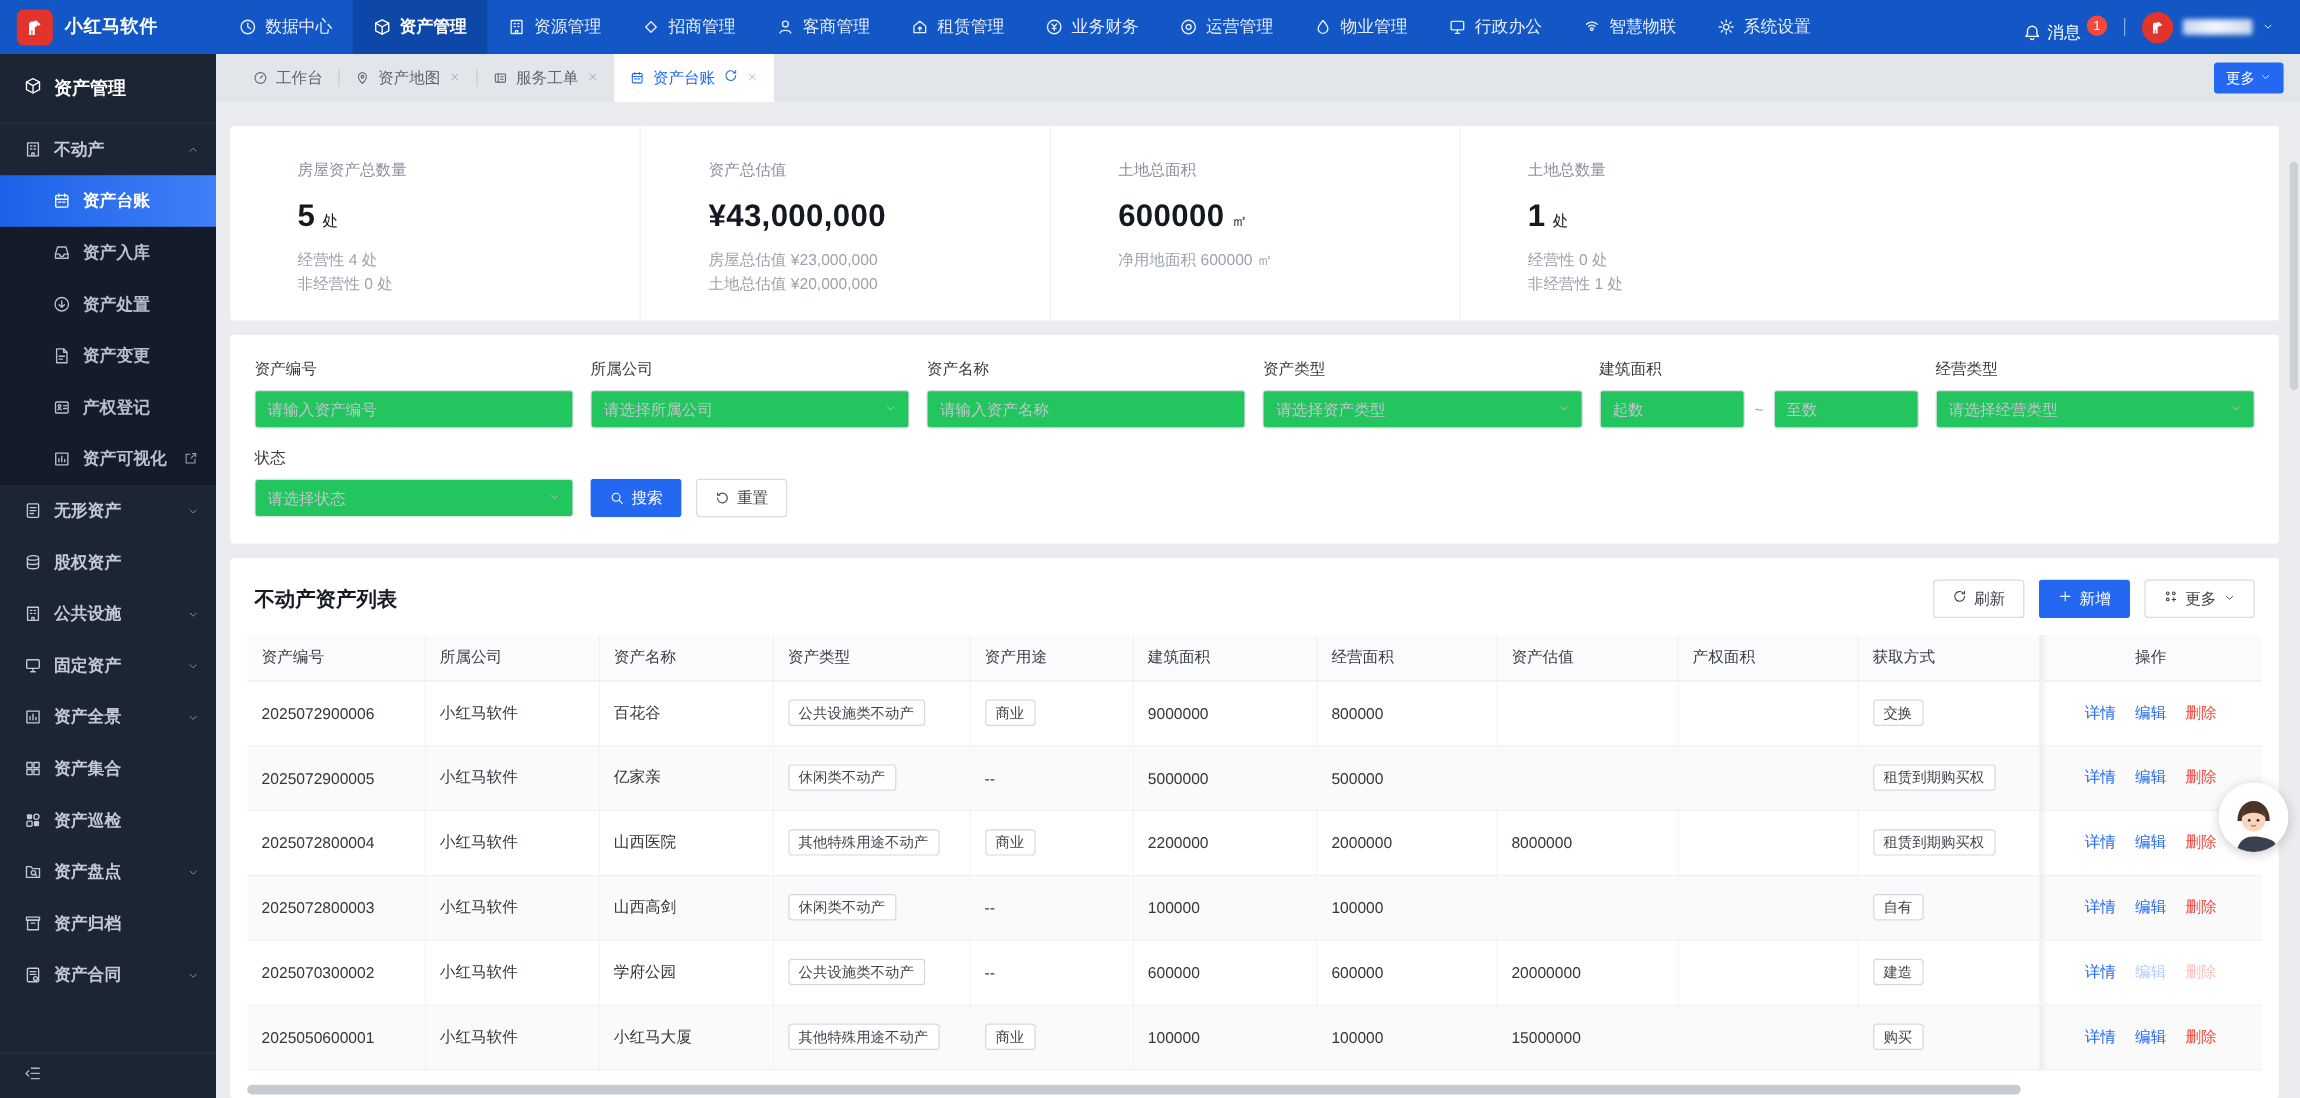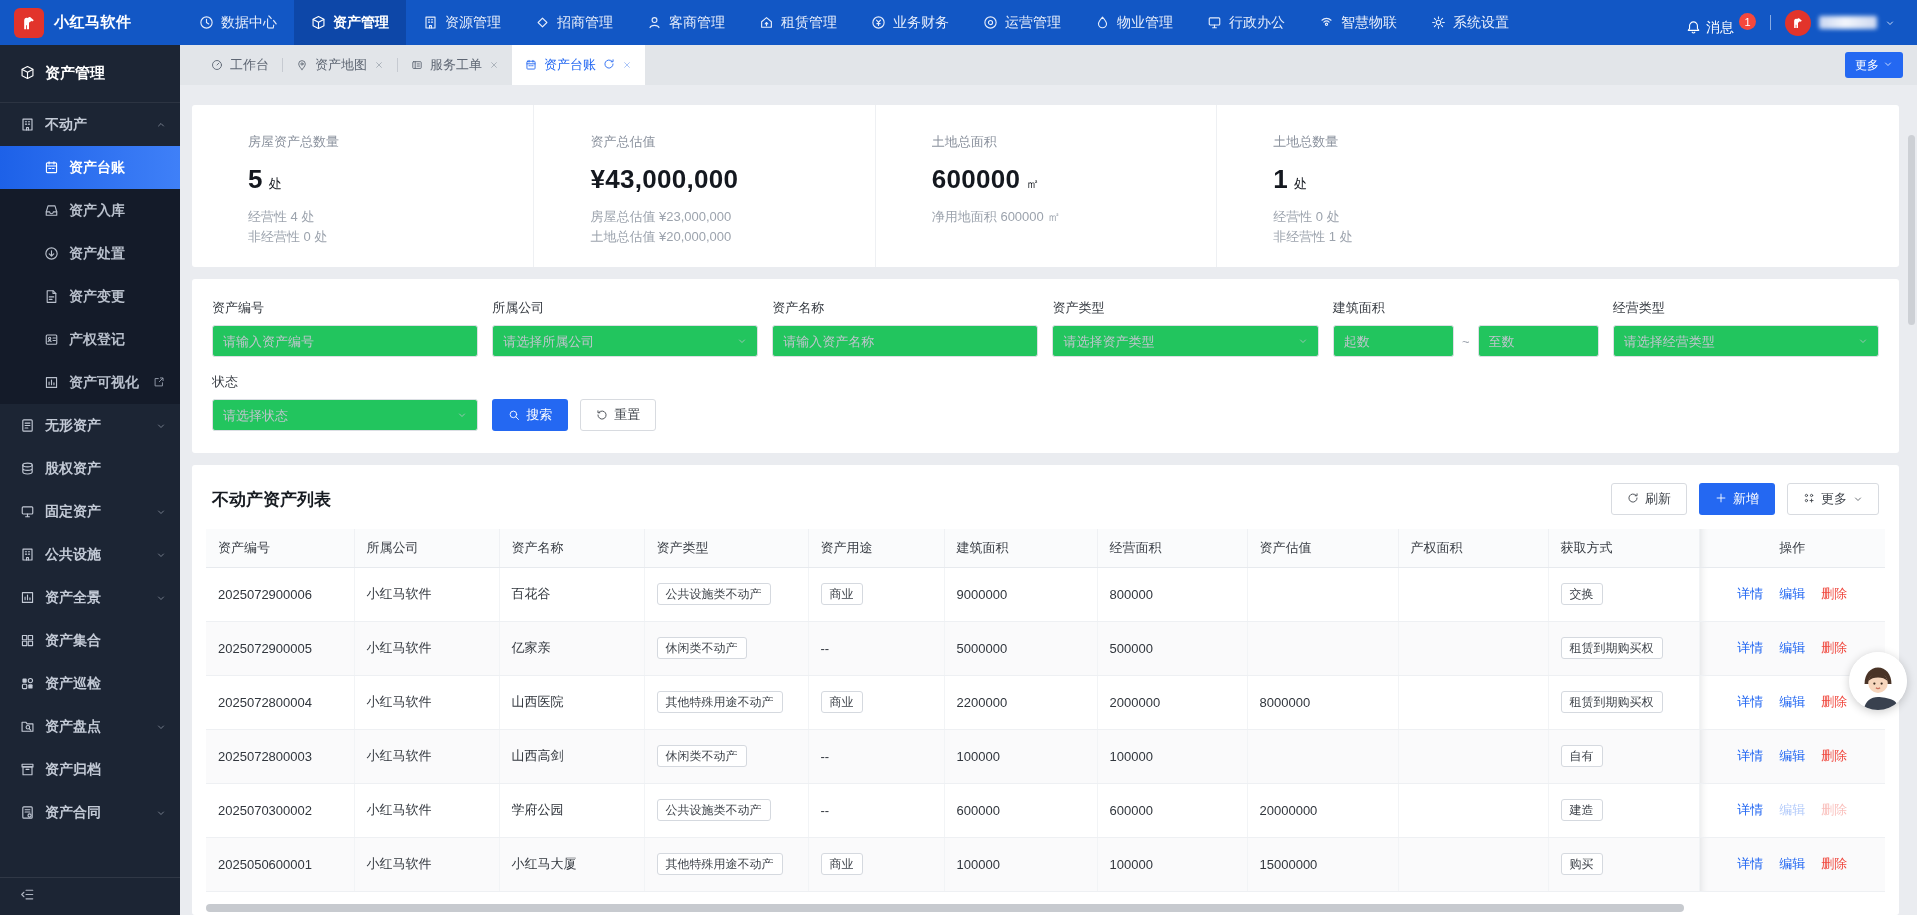--- a/index.html
+++ b/index.html
@@ -74,21 +74,21 @@
   .field { display:flex; flex-direction:column; gap:8px; }
   .flabel { font-size:13px; color:#363B42; }
   .fctrl { height:32px; border:1px solid #DCDFE4; border-radius:3px; background:#22c55e; display:flex; align-items:center; padding:0 10px; gap:6px; }
   .fctrl input { border:none; outline:none; width:100%; font-size:13px; color:#333; font-family:inherit; background:transparent; }
   .fctrl input::placeholder { color:#C0C5CD; }
   .fctrl .chev { margin-left:auto; color:#C0C5CD; }
   .frange { display:flex; align-items:center; gap:8px; }
   .frange .fctrl { flex:1; }
   .fsep { color:#9CA3AD; font-size:13px; }
   .fbuttons { grid-column:2 / 7; display:flex; align-items:flex-end; gap:12px; }
-  .btn { height:32px; border-radius:3px; font-size:13px; display:inline-flex; align-items:center; gap:6px; padding:0 15px; cursor:pointer; border:1px solid transparent; background:#fff; font-family:Liberation Sans, sans-serif; }
+  .btn { height:32px; border-radius:3px; font-size:13px; display:inline-flex; align-items:center; gap:6px; padding:0 15px; cursor:pointer; border:1px solid transparent; background:#fff; font-family:Liberation Mono, monospace; }
   .btn-primary { background:#2468F2; color:#fff; }
   .btn-plain { border-color:#D8DBE0; color:#3F444B; }
 
   
   .table-panel { flex:1; padding:18px 14px 16px; display:flex; flex-direction:column; position:relative; min-height:0; }
   .tp-head { display:flex; align-items:center; justify-content:space-between; margin-bottom:14px; padding:0 6px; }
   .tp-title { font-size:17px; font-weight:700; color:#171B21; }
   .tp-actions { display:flex; gap:12px; }
   .twrap { flex:1; overflow:hidden; }
   table { width:100%; border-collapse:collapse; table-layout:fixed; font-size:13px; color:#31363D; }
@@ -314,34 +314,34 @@
           </div>
           <div class="side-item">
             <svg class="ic " viewBox="0 0 16 16">
               <ellipse cx="8" cy="4.2" rx="5" ry="2"></ellipse>
               <path d="M3 4.2v7.6c0 1.1 2.2 2 5 2s5-.9 5-2V4.2M3 8c0 1.1 2.2 2 5 2s5-.9 5-2"></path>
             </svg>
             <span class="lbl">股权资产</span>
           </div>
           <div class="side-item">
             <svg class="ic " viewBox="0 0 16 16">
-              <rect x="2.4" y="3" width="11.2" height="7.6" rx="1"></rect>
-              <path d="M6 13.6h4M8 10.6v3"></path>
-            </svg>
-            <span class="lbl">固定资产</span>
+              <rect x="3.2" y="2.2" width="9.6" height="11.6"></rect>
+              <path d="M5.8 5h1.2M9 5h1.2M5.8 7.6h1.2M9 7.6h1.2M7 13.8v-2.6h2v2.6"></path>
+            </svg>
+            <span class="lbl">公共设施</span>
             <span class="arrow"><svg class="ic xs" viewBox="0 0 16 16">
                 <path d="M4 6.4 8 10.4l4-4"></path>
               </svg></span>
           </div>
           <div class="side-item">
             <svg class="ic " viewBox="0 0 16 16">
-              <rect x="3.2" y="2.2" width="9.6" height="11.6"></rect>
-              <path d="M5.8 5h1.2M9 5h1.2M5.8 7.6h1.2M9 7.6h1.2M7 13.8v-2.6h2v2.6"></path>
-            </svg>
-            <span class="lbl">公共设施</span>
+              <rect x="2.4" y="3" width="11.2" height="7.6" rx="1"></rect>
+              <path d="M6 13.6h4M8 10.6v3"></path>
+            </svg>
+            <span class="lbl">固定资产</span>
             <span class="arrow"><svg class="ic xs" viewBox="0 0 16 16">
                 <path d="M4 6.4 8 10.4l4-4"></path>
               </svg></span>
           </div>
           <div class="side-item">
             <svg class="ic " viewBox="0 0 16 16">
               <rect x="2.6" y="2.8" width="10.8" height="10.4"></rect>
               <path d="M5.4 10.4V7.6M8 10.4V5.4M10.6 10.4V8.4"></path>
             </svg>
             <span class="lbl">资产全景</span>
@@ -400,21 +400,21 @@
       <div class="side-collapse">
         <span id="collapse-slot"><svg class="ic " viewBox="0 0 16 16">
               <path d="M6.4 3.4h7.2M6.4 8h7.2M6.4 12.6h7.2M4.2 5.6 1.8 8l2.4 2.4"></path>
             </svg></span>
       </div>
     </aside>
 
     <section class="content">
 
       <div class="tabbar">
-        <div id="tabs" style="display:flex;align-items:center;height:40px;">
+        <div id="tabs" style="display:flex;align-items:center;height:40px;font-family:Liberation Mono, monospace;">
             <div class="tab">
               <svg class="ic sm" viewBox="0 0 16 16">
                 <circle cx="8" cy="8" r="6"></circle>
                 <path d="M8 8l2.6-2.6"></path>
               </svg>
               <span>工作台</span>
             </div>
             <span class="tab-sep"></span>
             <div class="tab">
               <svg class="ic sm" viewBox="0 0 16 16">

